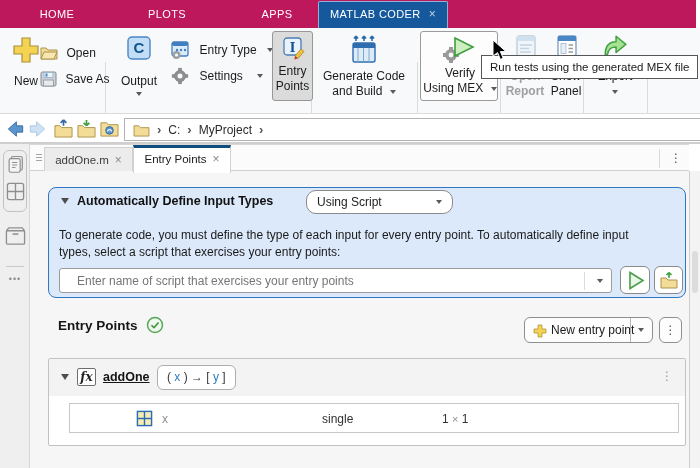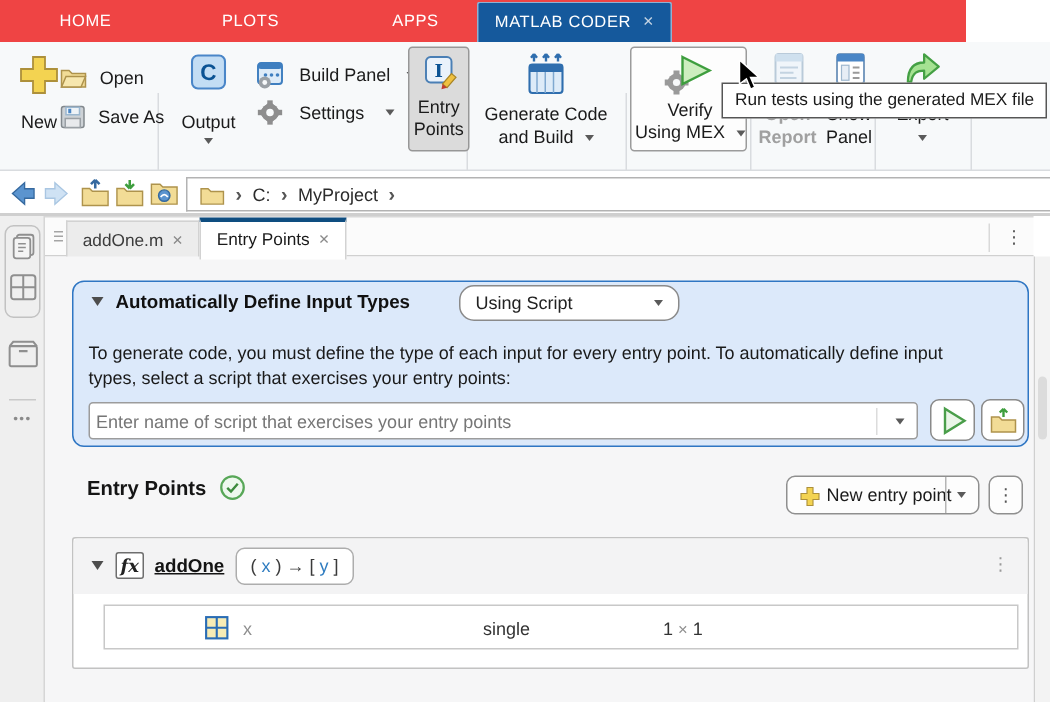--- a/index.html
+++ b/index.html
@@ -2,21 +2,21 @@
 <html><head>
 <meta charset="utf-8">
 <style>
   * { margin:0; padding:0; box-sizing:border-box; }
   html,body { width:700px; height:468px; }
   body { font-family:"Liberation Sans","DejaVu Sans",sans-serif; }
   .app { position:relative; width:700px; height:468px; background:#fff; overflow:hidden; }
   .abs { position:absolute; }
 
   
-  .tabbar { position:absolute; left:0; top:0; width:644px; height:28px; background:#ef4444; }
+  .tabbar { position:absolute; left:0; top:0; width:696px; height:28px; background:#be185d; }
   .app-tab { position:absolute; top:0; height:28px; line-height:28px; color:#fff; font-size:11px;
              letter-spacing:.4px; text-align:center; cursor:default; }
   .app-tab.ctx { background:#15599c; border:1px solid #8fb2d3; border-bottom:none; top:1px; height:27px;
                  line-height:25px; border-radius:2px 2px 0 0; }
   .app-tab .close { color:#c3d3e2; margin-left:8px; font-size:12px; }
 
   
   .ribbon { position:absolute; left:0; top:28px; width:700px; height:86px; background:#f7f9fa;
             border-bottom:1px solid #d9dcdf; }
   .sec-div { position:absolute; top:34px; width:1px; height:72px; background:#d9dcdf; }
@@ -80,21 +80,21 @@
                   border:1.5px solid #2f76c3; border-radius:8px; }
   .dp-collapse { position:absolute; left:12px; top:10px; }
   .dp-title { position:absolute; left:28px; top:6px; font-size:12.5px; font-weight:bold; color:#111; }
   .dp-select { position:absolute; left:257px; top:2px; width:147px; height:24px; background:#fff;
                border:1px solid #8a8a8a; border-radius:10px; font-size:12px; color:#222;
                line-height:22px; padding-left:10px; cursor:pointer; }
   .dp-select .tri { position:absolute; right:10px; top:9px; }
   .dp-desc { position:absolute; left:10px; top:39px; font-size:12px; color:#1a1a1a; line-height:17px; }
   .dp-field { position:absolute; left:10px; top:80px; width:553px; height:25px; background:#fff;
               border:1px solid #9c9c9c; border-radius:3px; }
-  .dp-field input { position:absolute; left:0; top:0; width:528px; height:23px; border:none; outline:none;
+  .dp-field input { position:absolute; left:13px; top:0; width:528px; height:23px; border:none; outline:none;
                     font-family:"Liberation Sans",sans-serif; font-size:12px; color:#333; padding:0 4px;
                     background:transparent; }
   .dp-field input::placeholder { color:#767676; opacity:1; }
   .dp-field .tri { position:absolute; right:8px; top:10px; }
   .field-sep { position:absolute; right:26px; top:3px; width:1px; height:18px; background:#dcdcdc; }
   .sq-btn { position:absolute; top:78px; width:30px; height:28px; background:#fff;
             border:1px solid #8a8a8a; border-radius:6px; cursor:pointer; }
   .sq-btn svg { position:absolute; left:4px; top:3px; }
 
   
@@ -199,21 +199,21 @@
     <div class="abs rbtn" style="left:170px;top:12px;height:20px;">
       <svg width="20" height="20" viewBox="0 0 20 20" style="vertical-align:middle;">
         <rect x="2" y="2" width="16" height="14" rx="2" fill="#ddebf8" stroke="#3f7fc0" stroke-width="1.3"></rect>
         <rect x="2" y="2" width="16" height="4" rx="2" fill="#3f7fc0"></rect>
         <circle cx="7" cy="10" r="1.2" fill="#3f7fc0"></circle>
           <circle cx="11" cy="10" r="1.2" fill="#3f7fc0"></circle>
         <circle cx="15" cy="10" r="1.2" fill="#3f7fc0"></circle>
         <circle cx="6.5" cy="15" r="4" fill="#9aa0a5"></circle>
           <circle cx="6.5" cy="15" r="1.6" fill="#f7f9fa"></circle>
       </svg>
-      <span class="rlabel" style="margin:0 6px 0 5px;vertical-align:middle;">Build Panel</span>
+      <span class="rlabel" style="margin:0 6px 0 5px;vertical-align:middle;">Entry Type</span>
       <span class="tri"></span>
     </div>
     <div class="abs rbtn" style="left:171px;top:38px;height:20px;">
       <svg width="18" height="18" viewBox="0 0 20 20" style="vertical-align:middle;">
         <g fill="#8e8e8e">
           <rect x="8" y="1" width="4" height="18"></rect>
             <rect x="1" y="8" width="18" height="4"></rect>
           <rect x="4" y="4" width="12" height="12" transform="rotate(45 10 10)"></rect>
           <circle cx="10" cy="10" r="6.5"></circle>
         </g>

